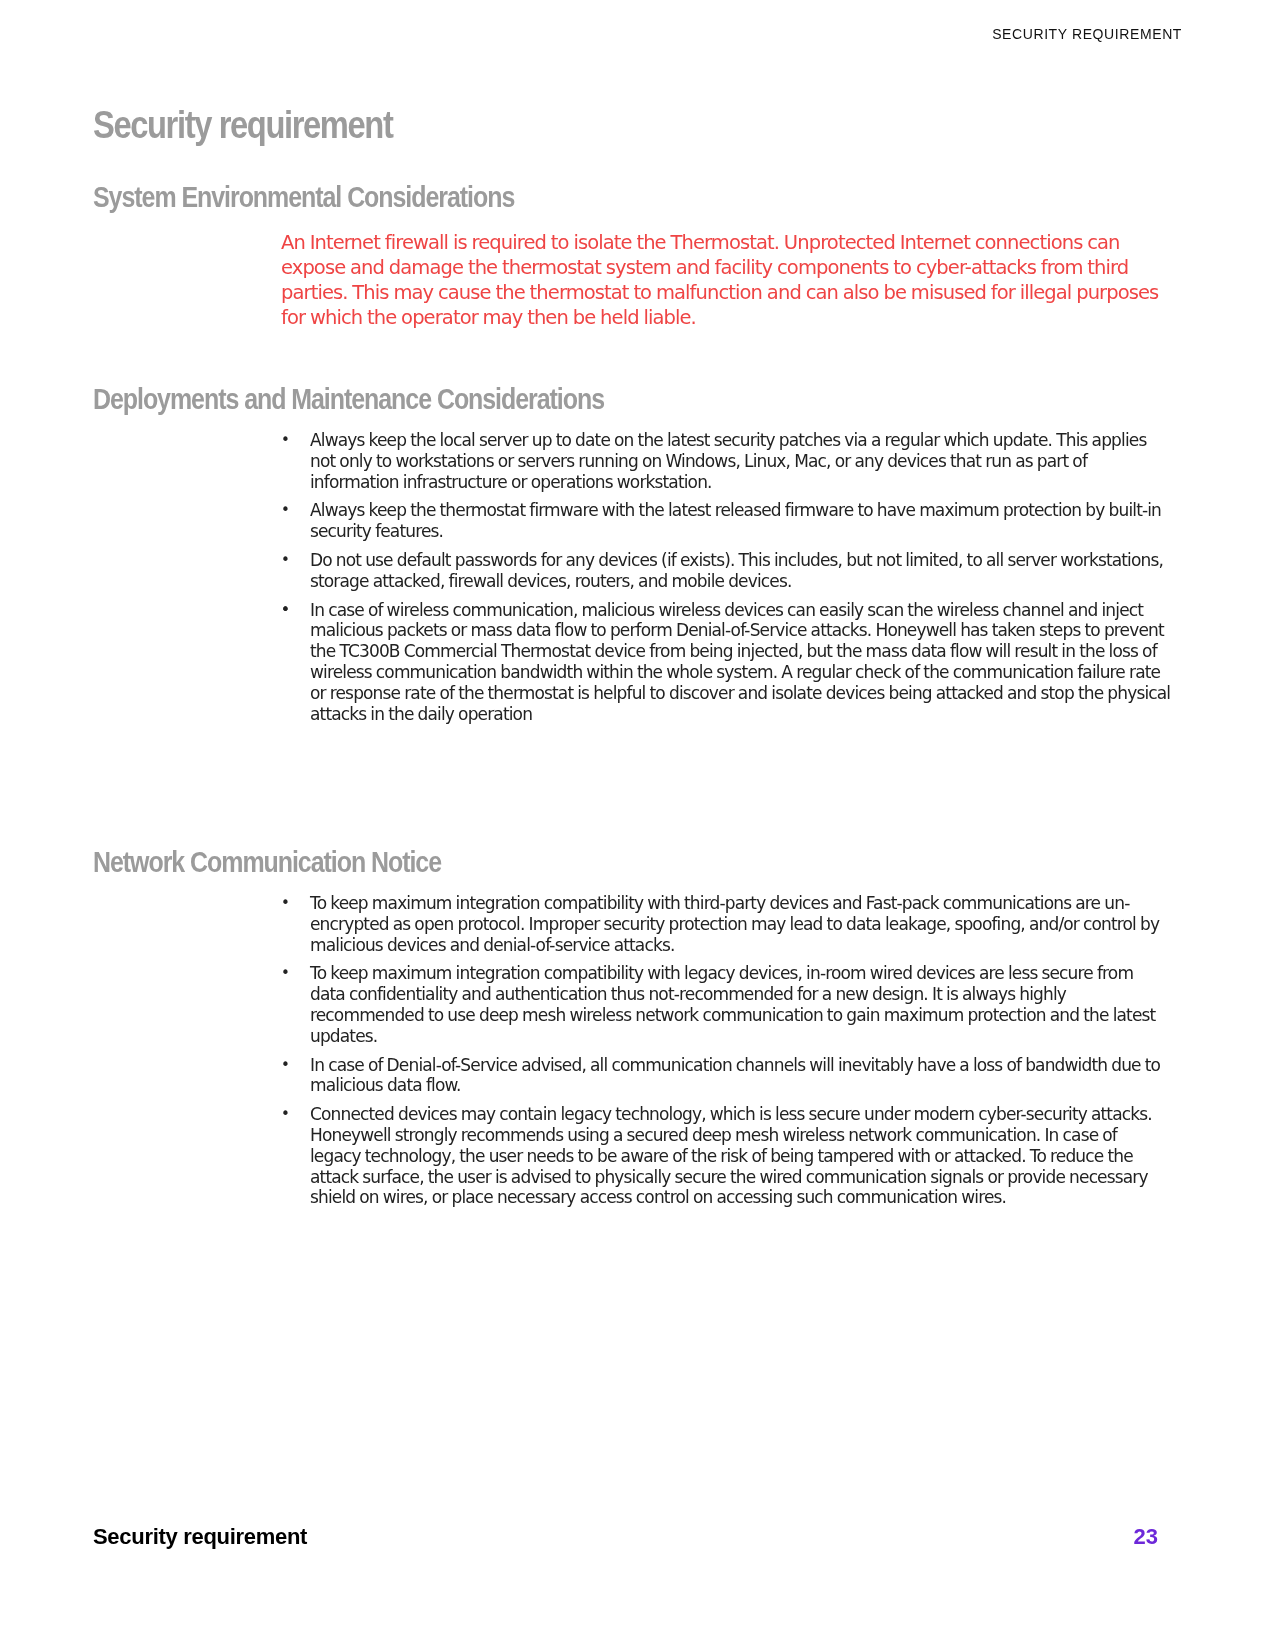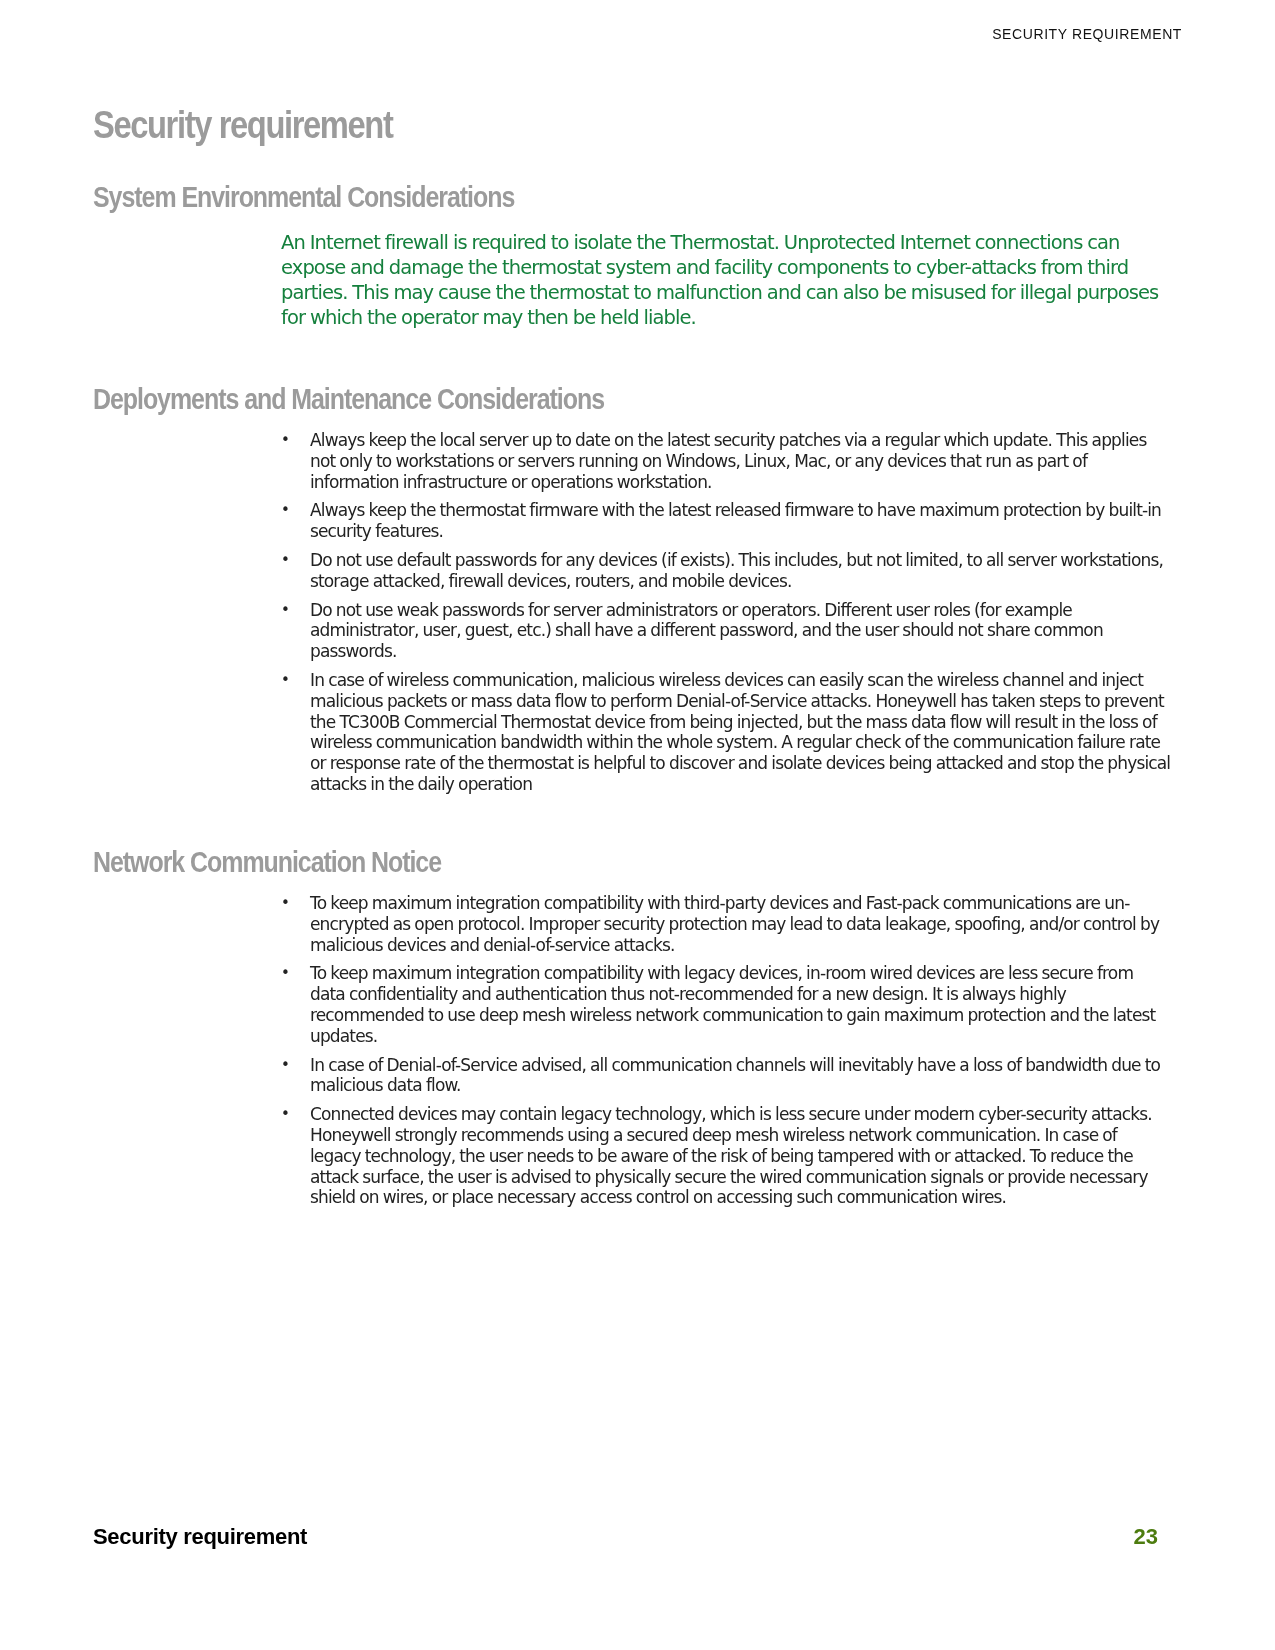--- a/index.html
+++ b/index.html
@@ -20,21 +20,21 @@
     }
     .section-heading {
       position: absolute; left: 93px; margin: 0;
       font-family: "Liberation Sans", sans-serif; font-weight: bold;
       font-size: 29px; letter-spacing: -1.2px; color: #9b9b9b;
       transform: scaleX(0.86); transform-origin: left top; white-space: nowrap;
     }
     .para {
       position: absolute; left: 281px; width: 890px; margin: 0;
       font-family: "DejaVu Sans", sans-serif; font-size: 19.5px; line-height: 25px;
-      color: #15803d; letter-spacing: -0.9px; word-spacing: -0.5px;
+      color: #ef4444; letter-spacing: -0.9px; word-spacing: -0.5px;
     }
     .bullets {
       position: absolute; left: 281px; width: 890px; margin: 0; padding: 0;
       list-style: none;
       font-family: "DejaVu Sans", sans-serif; font-size: 17px; line-height: 20.8px;
       color: #222; letter-spacing: -0.85px; word-spacing: -0.5px;
     }
     .bullets li {
       position: relative; padding-left: 29px; margin-bottom: 8px;
     }
@@ -42,39 +42,39 @@
       position: absolute; left: 0; top: 0; font-size: 15px;
     }
     .footer-left {
       position: absolute; left: 93px; top: 1524px;
       font-family: "Liberation Sans", sans-serif; font-weight: bold;
       font-size: 22px; letter-spacing: -0.3px; color: #000;
     }
     .footer-right {
       position: absolute; right: 117px; top: 1524px;
       font-family: "Liberation Sans", sans-serif; font-weight: bold;
-      font-size: 22px; color: #4d7c0f;
+      font-size: 22px; color: #6d28d9;
     }
   </style>
 </head>
 <body>
 
 <div class="running-header">SECURITY REQUIREMENT</div>
 
 <h1 class="page-title">Security requirement</h1>
 
 <h2 class="section-heading" style="top:181px;">System Environmental Considerations</h2>
 <p class="para" style="top:230px;">An Internet firewall is required to isolate the Thermostat. Unprotected Internet connections can expose and damage the thermostat system and facility components to cyber-attacks from third parties. This may cause the thermostat to malfunction and can also be misused for illegal purposes for which the operator may then be held liable.</p>
 
 <h2 class="section-heading" style="top:383px;">Deployments and Maintenance Considerations</h2>
 <ul class="bullets" style="top:430px;">
   <li><span class="bullet-dot">•</span><span>Always keep the local server up to date on the latest security patches via a regular which update. This applies not only to workstations or servers running on Windows, Linux, Mac, or any devices that run as part of information infrastructure or operations workstation.</span></li>
   <li><span class="bullet-dot">•</span><span>Always keep the thermostat firmware with the latest released firmware to have maximum protection by built-in security features.</span></li>
   <li><span class="bullet-dot">•</span><span>Do not use default passwords for any devices (if exists). This includes, but not limited, to all server workstations, storage attacked, firewall devices, routers, and mobile devices.</span></li>
-  <li><span class="bullet-dot">•</span><span>Do not use weak passwords for server administrators or operators. Different user roles (for example administrator, user, guest, etc.) shall have a different password, and the user should not share common passwords.</span></li>
+  <li><span class="bullet-dot">•</span></li>
   <li><span class="bullet-dot">•</span><span>In case of wireless communication, malicious wireless devices can easily scan the wireless channel and inject malicious packets or mass data flow to perform Denial-of-Service attacks. Honeywell has taken steps to prevent the TC300B Commercial Thermostat device from being injected, but the mass data flow will result in the loss of wireless communication bandwidth within the whole system. A regular check of the communication failure rate or response rate of the thermostat is helpful to discover and isolate devices being attacked and stop the physical attacks in the daily operation</span></li>
 </ul>
 
 <h2 class="section-heading" style="top:846px;">Network Communication Notice</h2>
 <ul class="bullets" style="top:893px;">
   <li><span class="bullet-dot">•</span><span>To keep maximum integration compatibility with third-party devices and Fast-pack communications are un-encrypted as open protocol. Improper security protection may lead to data leakage, spoofing, and/or control by malicious devices and denial-of-service attacks.</span></li>
   <li><span class="bullet-dot">•</span><span>To keep maximum integration compatibility with legacy devices, in-room wired devices are less secure from data confidentiality and authentication thus not-recommended for a new design. It is always highly recommended to use deep mesh wireless network communication to gain maximum protection and the latest updates.</span></li>
   <li><span class="bullet-dot">•</span><span>In case of Denial-of-Service advised, all communication channels will inevitably have a loss of bandwidth due to malicious data flow.</span></li>
   <li><span class="bullet-dot">•</span><span>Connected devices may contain legacy technology, which is less secure under modern cyber-security attacks. Honeywell strongly recommends using a secured deep mesh wireless network communication. In case of legacy technology, the user needs to be aware of the risk of being tampered with or attacked. To reduce the attack surface, the user is advised to physically secure the wired communication signals or provide necessary shield on wires, or place necessary access control on accessing such communication wires.</span></li>
 </ul>

